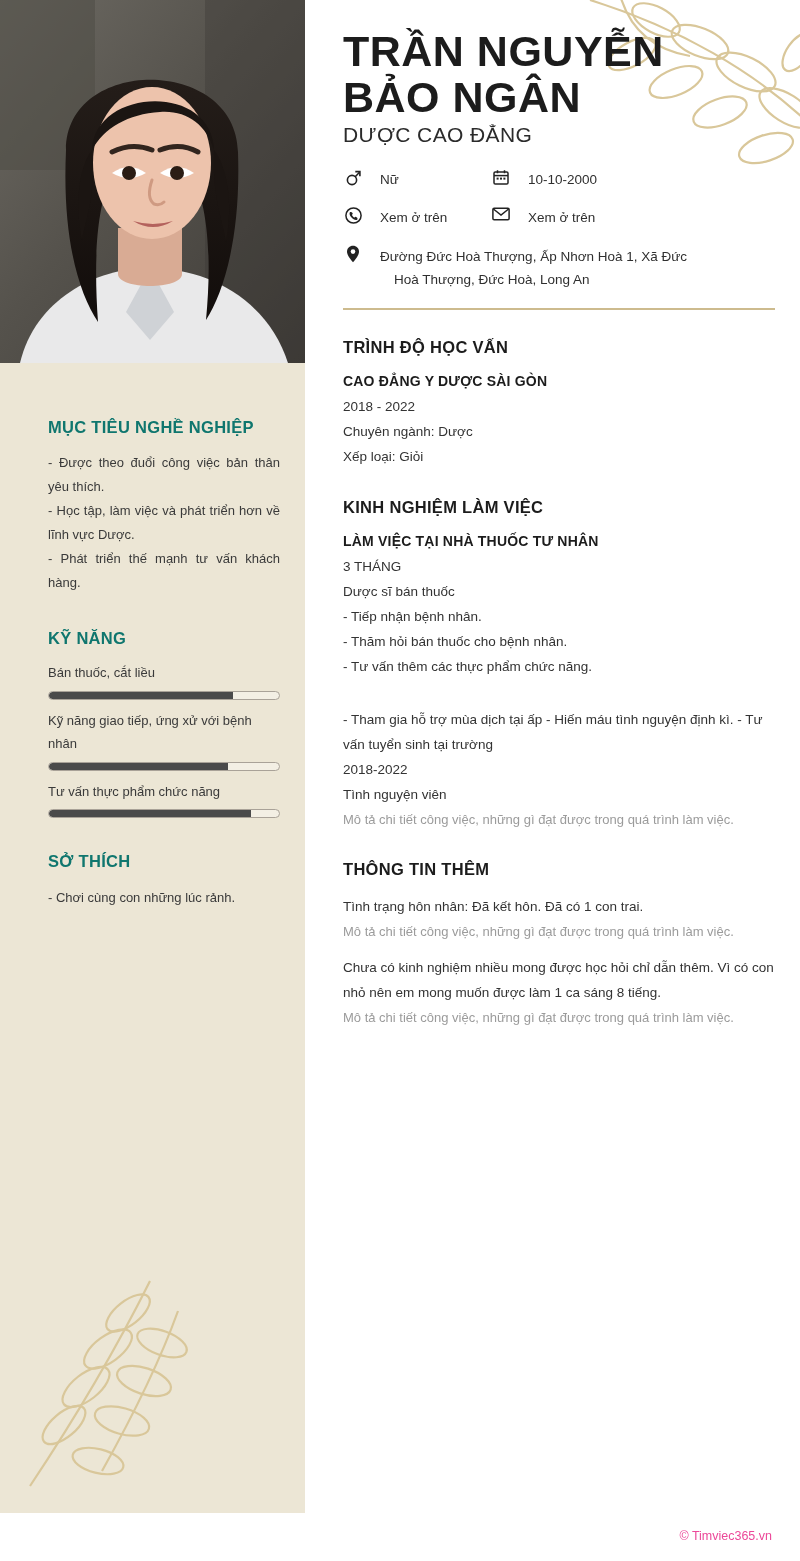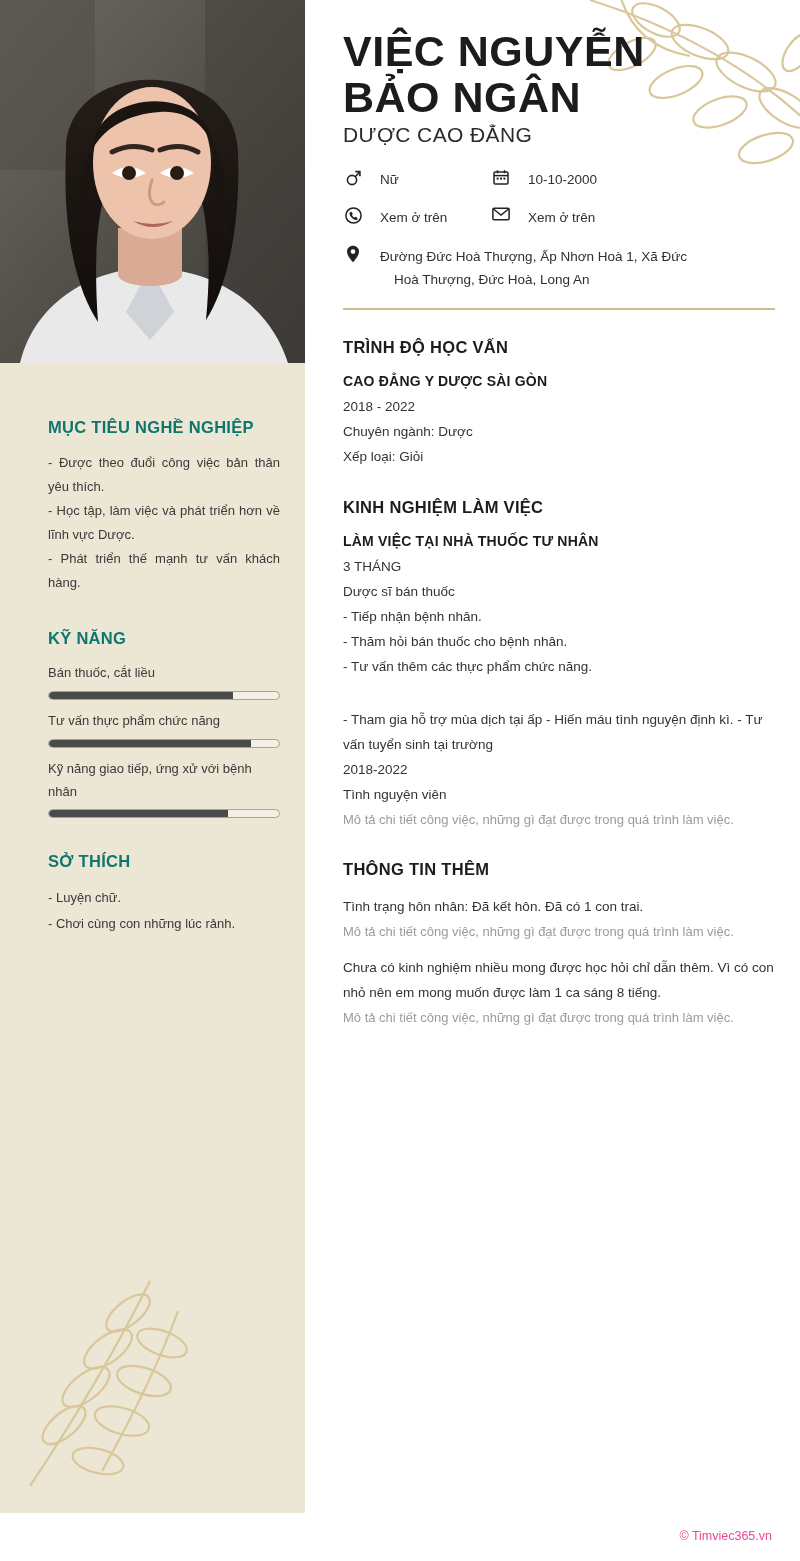--- a/index.html
+++ b/index.html
@@ -274,34 +274,33 @@
 
       <div class="l-heading sp">KỸ NĂNG</div>
 
       <div>
         <div class="skill-label">Bán thuốc, cắt liều</div>
         <div class="bar-track">
             <div class="bar-fill" id="bar0" style="width: 80%;"></div>
           </div>
       </div>
       <div>
+        <div class="skill-label">Kỹ năng giao tiếp, ứng xử với bệnh nhân</div>
+        <div class="bar-track">
+            <div class="bar-fill" id="bar2" style="width: 78%;"></div>
+          </div>
+      </div>
+      <div>
         <div class="skill-label">Tư vấn thực phẩm chức năng</div>
         <div class="bar-track">
             <div class="bar-fill" id="bar1" style="width: 88%;"></div>
           </div>
       </div>
-      <div>
-        <div class="skill-label">Kỹ năng giao tiếp, ứng xử với bệnh nhân</div>
-        <div class="bar-track">
-            <div class="bar-fill" id="bar2" style="width: 78%;"></div>
-          </div>
-      </div>
 
       <div class="l-heading sp">SỞ THÍCH</div>
-      <div class="hobby">- Luyện chữ.</div>
       <div class="hobby">- Chơi cùng con những lúc rảnh.</div>
     </div>
   </div>
 
   <svg class="leaf-bl" viewBox="0 0 180 230">
     <g fill="none" stroke="#d9c79a" stroke-width="2.2">
       <path d="M140 10 C110 70, 70 140, 20 215"></path>
       <ellipse cx="118" cy="42" rx="26" ry="12" transform="rotate(-38 118 42)"></ellipse>
       <ellipse cx="98" cy="78" rx="28" ry="13" transform="rotate(-36 98 78)"></ellipse>
       <ellipse cx="76" cy="116" rx="28" ry="13" transform="rotate(-38 76 116)"></ellipse>
@@ -310,21 +309,21 @@
       <ellipse cx="134" cy="110" rx="28" ry="13" transform="rotate(18 134 110)"></ellipse>
       <ellipse cx="112" cy="150" rx="28" ry="13" transform="rotate(16 112 150)"></ellipse>
       <ellipse cx="88" cy="190" rx="26" ry="12" transform="rotate(14 88 190)"></ellipse>
       <path d="M168 40 C150 90, 120 150, 92 200"></path>
     </g>
   </svg>
 
   <div class="right-col">
 
     <div class="name">
-      <div>VIỆC NGUYỄN</div>
+      <div>TRẦN NGUYỄN</div>
       <div>BẢO NGÂN</div>
     </div>
     <div class="role">DƯỢC CAO ĐẲNG</div>
 
     <div class="contact">
       <div class="c-row">
         <div class="c-item w1">
           <span class="c-ico">
             <svg width="16" height="18" viewBox="0 0 16 18">
                 <circle cx="7" cy="11" r="4.6" fill="none" stroke="#222" stroke-width="1.6"></circle>

